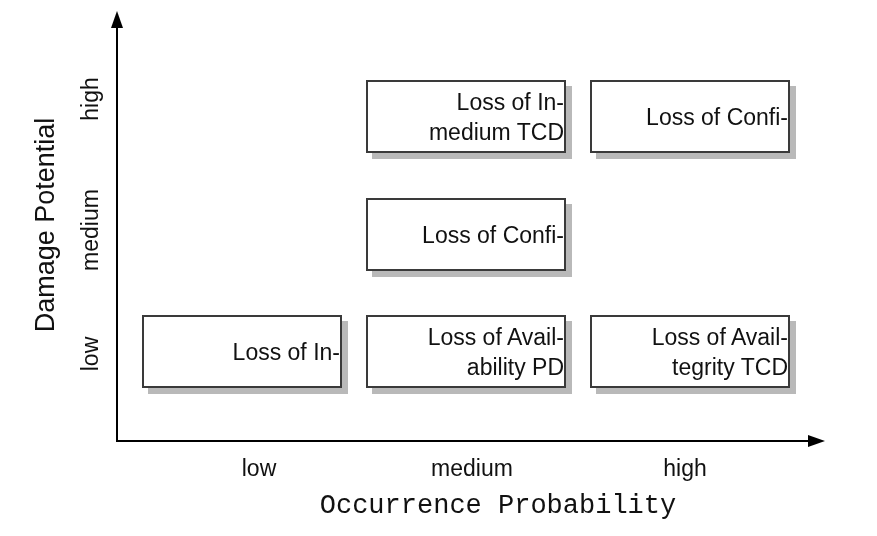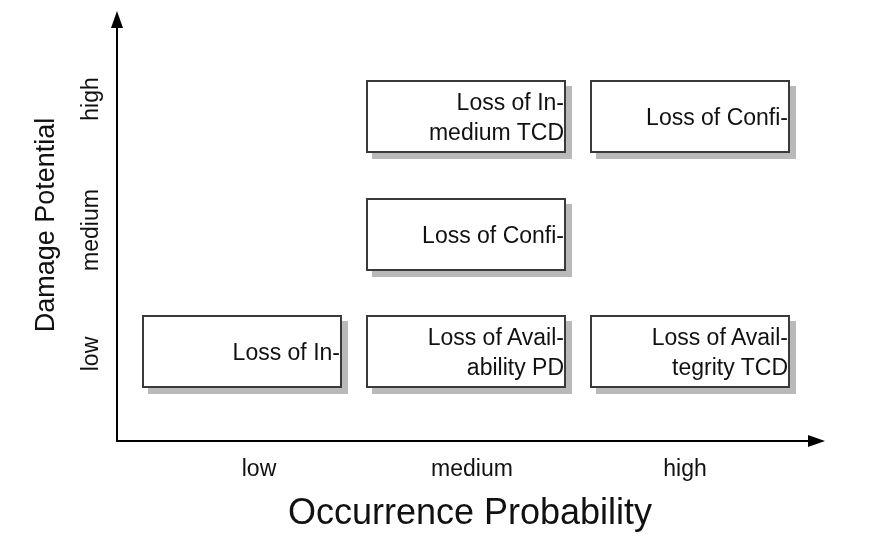--- a/index.html
+++ b/index.html
@@ -71,25 +71,26 @@
   .x-tick {
     position: absolute;
     top: 457px;
     transform: translateX(-50%);
     font-size: 23px;
     line-height: 1;
     white-space: nowrap;
   }
   .x-title {
     position: absolute;
-    left: 470px; top: 492px;
+    left: 498px; top: 492px;
     transform: translateX(-50%);
-    font-size: 36px;
+    font-size: 27px;
     line-height: 1.1;
     white-space: nowrap;
+    font-family: Liberation Mono, monospace;
   }
   .y-tick {
     position: absolute;
     left: 90px;
     transform: translate(-50%, -50%) rotate(-90deg);
     font-size: 23px;
     line-height: 1;
     white-space: nowrap;
   }
   .y-title {

